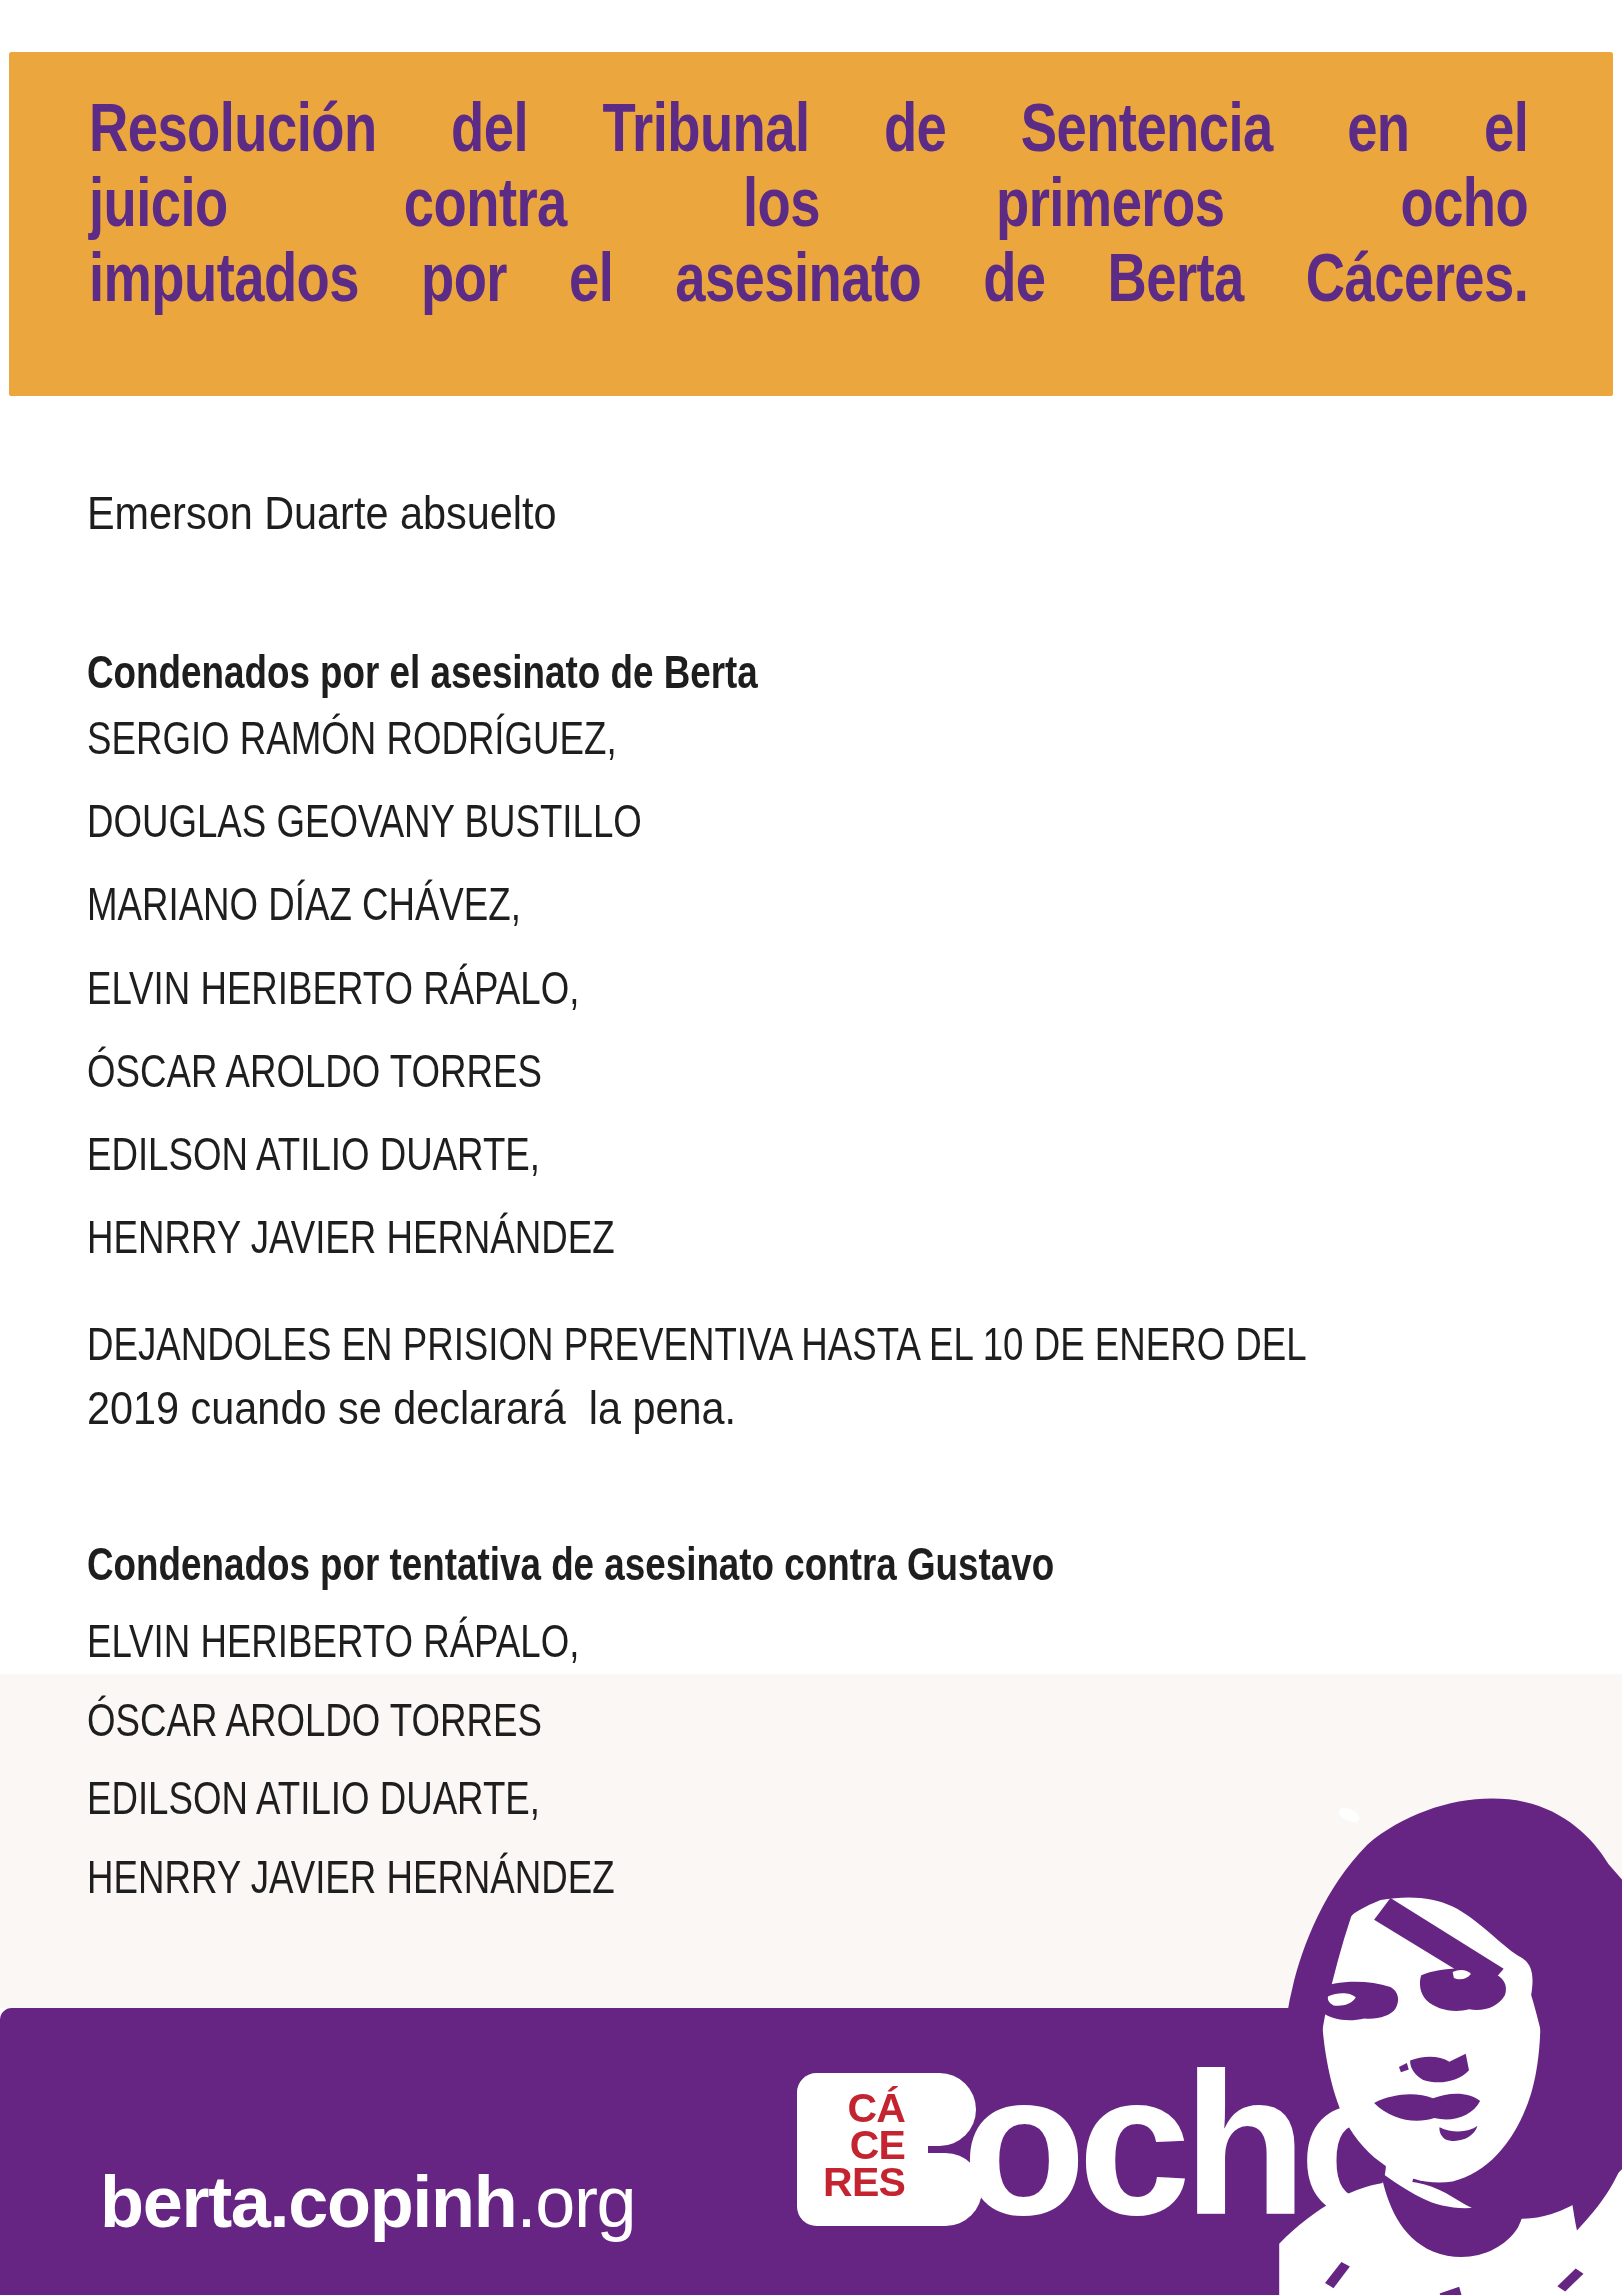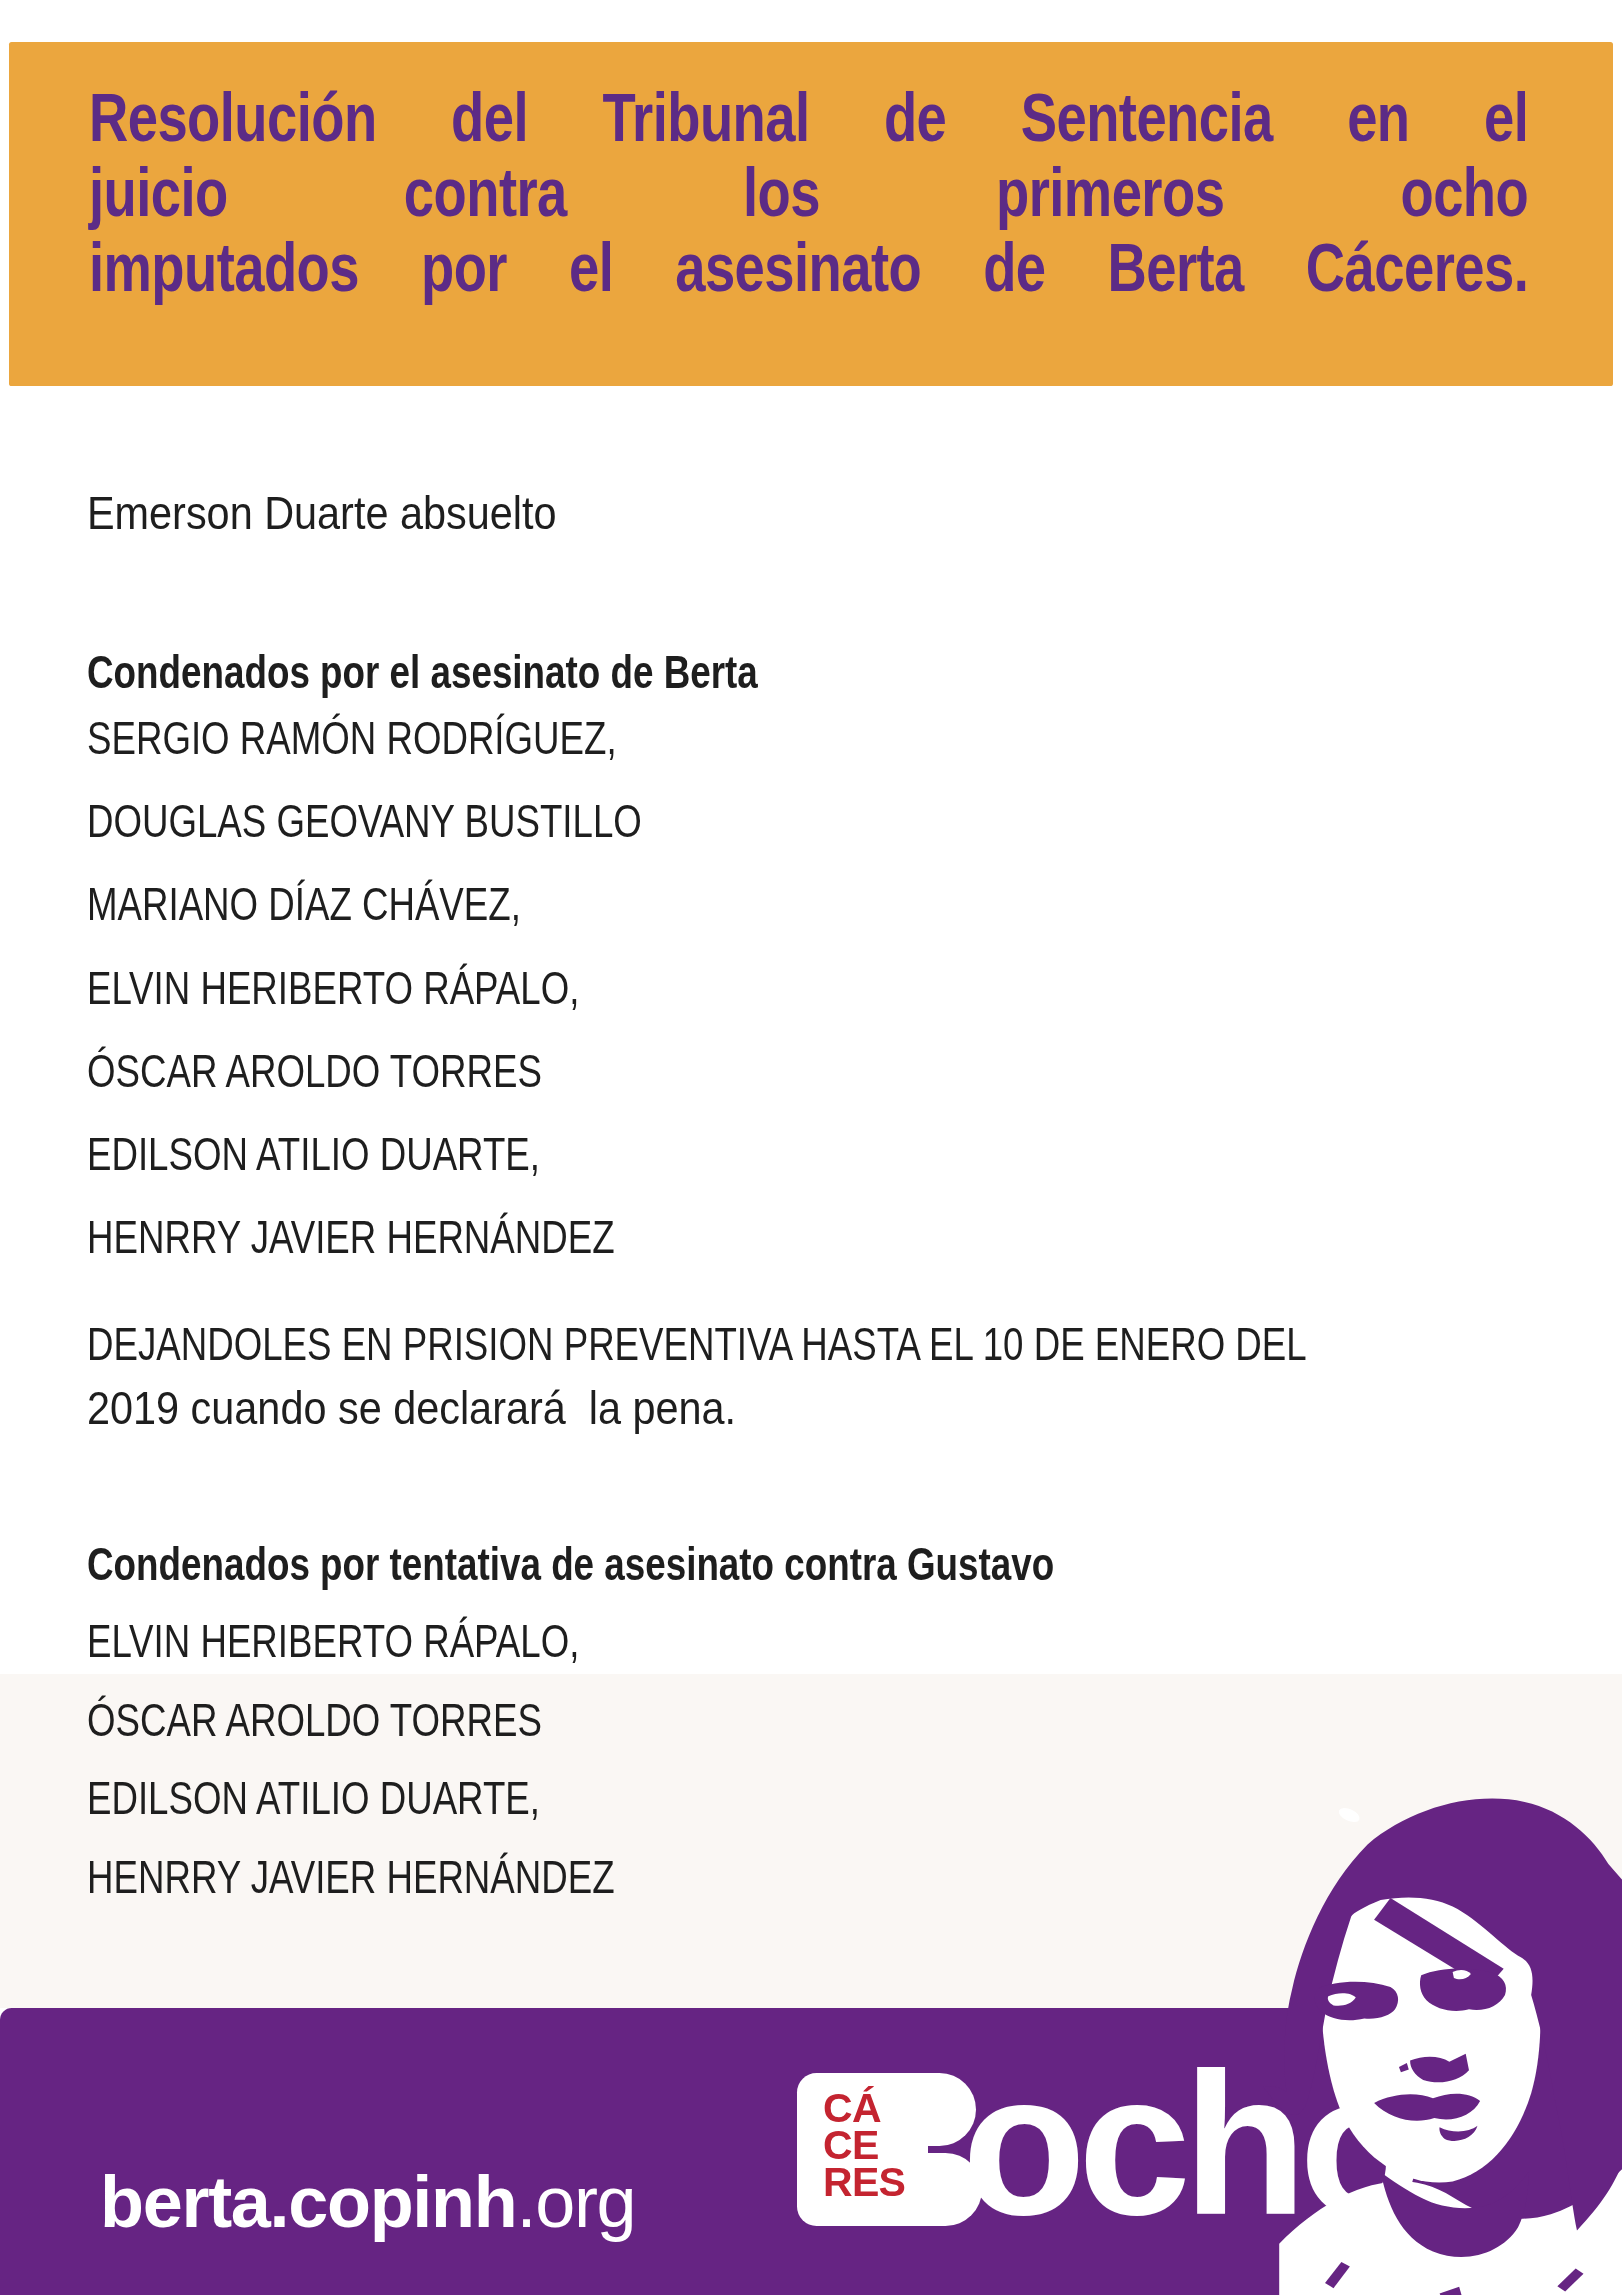--- a/index.html
+++ b/index.html
@@ -10,21 +10,21 @@
     --ink:#1E1E1E;
     --band:#FAF7F4;
   }
   html,body{margin:0;padding:0;}
   body{
     width:1623px;height:2295px;position:relative;background:#ffffff;
     font-family:"Liberation Sans",sans-serif;color:var(--ink);overflow:hidden;
   }
   
   .header-banner{
-    position:absolute;left:9.2px;top:42px;width:1604px;height:344px;
+    position:absolute;left:9.2px;top:52px;width:1604px;height:344px;
     background:var(--orange);border-radius:2.6px;overflow:hidden;
   }
   .title-wrap{
     position:absolute;left:80px;top:38px;width:1799px;
     transform:scaleX(0.8);transform-origin:left top;
   }
   .title-line{
     font-size:68px;line-height:75px;font-weight:bold;color:var(--title-purple);
     text-align:justify;text-align-last:justify;letter-spacing:-0.7px;white-space:normal;
   }
@@ -39,21 +39,21 @@
     position:absolute;left:0;top:2008px;width:1623px;height:287px;
     background:var(--purple);border-top-left-radius:11.8px;
   }
   .site-url{
     position:absolute;left:100px;top:2171px;color:#ffffff;
     font-size:72px;line-height:62px;letter-spacing:-1.3px;
   }
   .site-url .bold{font-weight:bold;}
   .site-url .light{font-weight:normal;}
   
-  .berta-logo{position:absolute;left:797px;top:2073px;width:537px;height:153px;}
+  .berta-logo{position:absolute;left:797px;top:2073px;width:537px;height:153px;text-align:right;}
   .b-stem{position:absolute;left:0;top:0;width:131px;height:153px;background:#fff;border-radius:19.6px;}
   .b-bowl-top{position:absolute;left:95px;top:0;width:84px;height:73px;background:#fff;border-radius:0 41px 41px 0;}
   .b-bowl-bottom{position:absolute;left:95px;bottom:0;width:90px;height:73px;background:#fff;border-radius:0 46px 46px 0;}
   .caceres{position:absolute;left:26px;top:17px;color:var(--red);font-weight:bold;font-size:41px;line-height:37px;letter-spacing:-0.7px;}
   .erta{
     position:absolute;left:165px;top:-6.5px;color:#ffffff;font-weight:bold;
     font-size:203px;line-height:153px;letter-spacing:-7.9px;
   }
   
   .portrait{position:absolute;left:1243px;top:1779px;width:380px;height:517px;}

